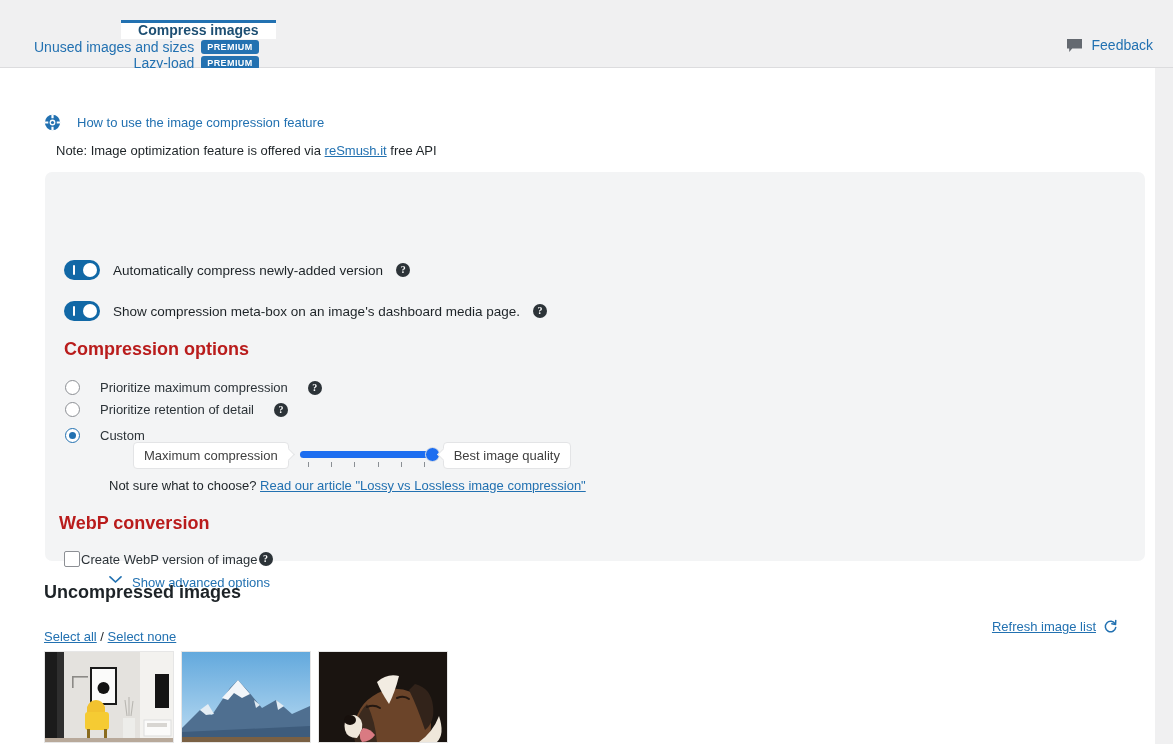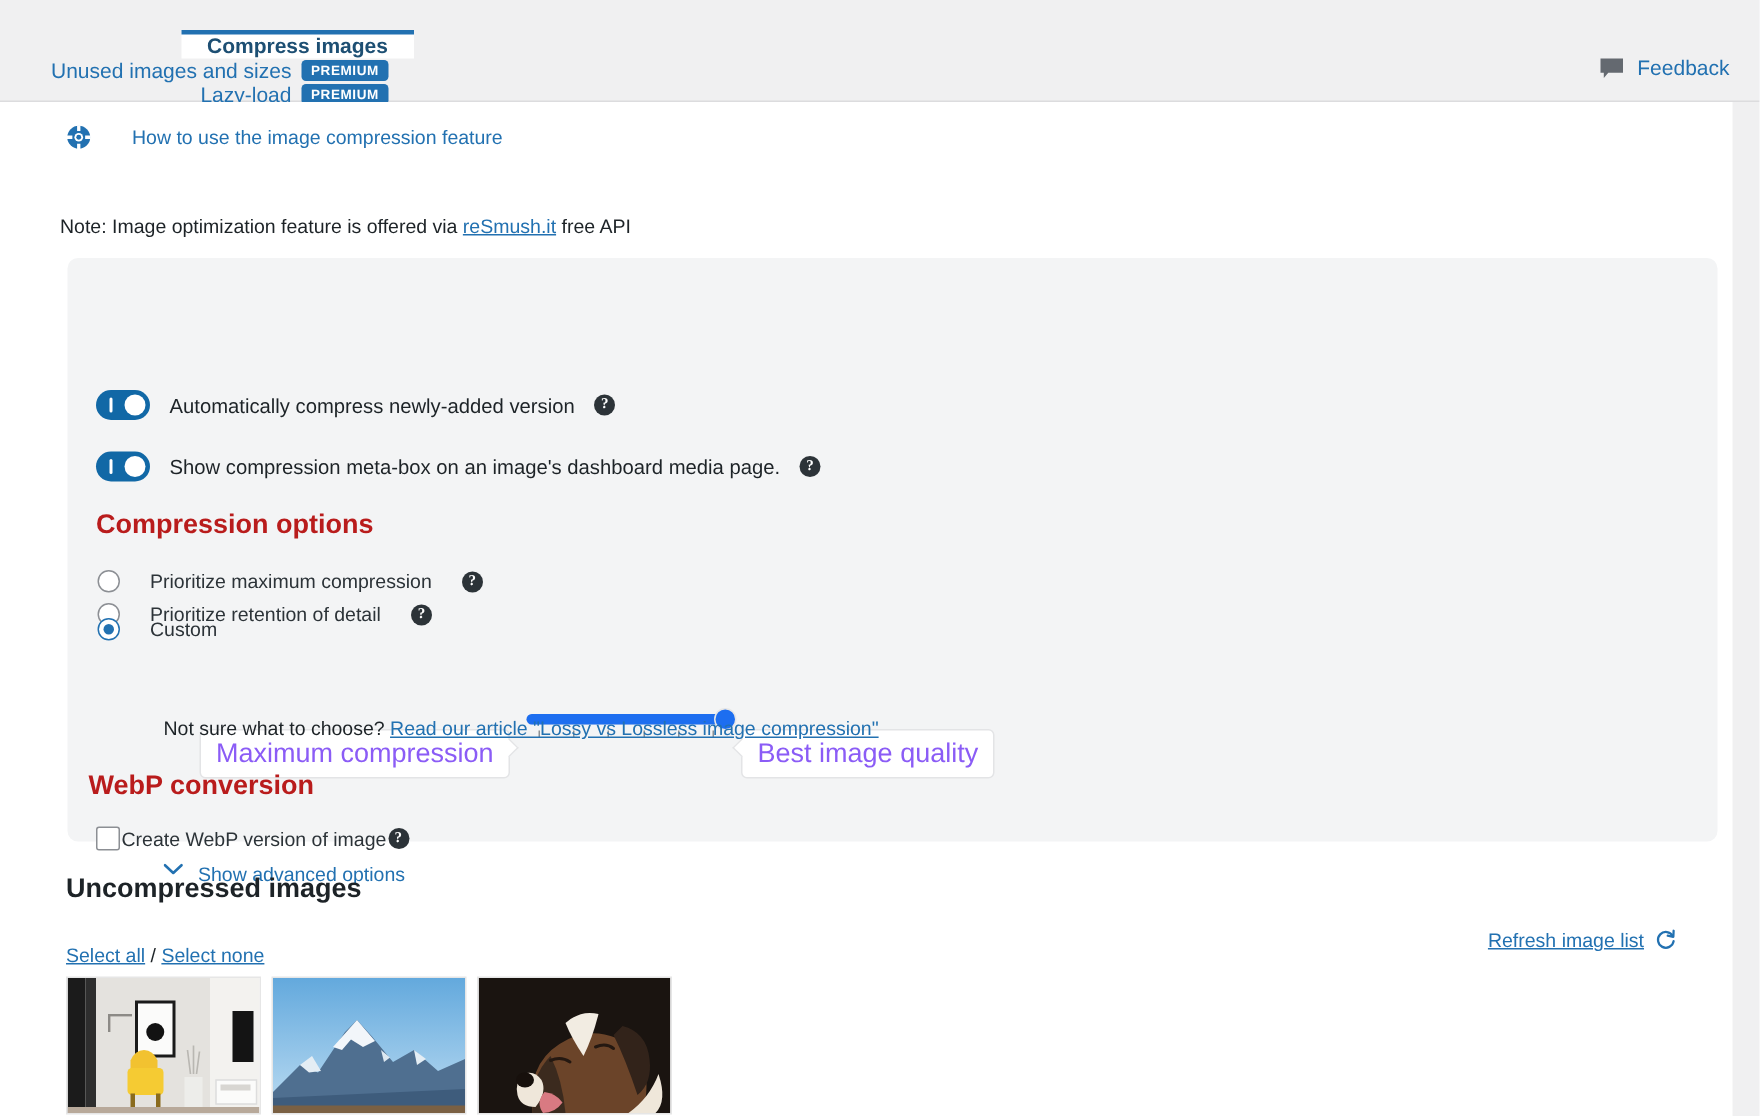--- a/index.html
+++ b/index.html
@@ -64,29 +64,29 @@
   }
   .fb-icon{ width:17px; height:15px; display:block; }
 
   
   #page{
     position:absolute; left:0; top:68px; width:1155px; height:676px;
     background:#ffffff;
   }
 
   #howto{
-    position:absolute; left:44px; top:15px;
-    display:flex; align-items:center; gap:27px;
+    position:absolute; left:44px; top:46px;
+    display:flex; align-items:center; gap:16px;
     color:#2271b1; font-size:13px; cursor:pointer;
   }
   #howto .label{ text-decoration:none; }
   .lifebuoy{ width:17px; height:17px; display:block; }
 
   #note{
-    position:absolute; left:40px; top:75px;
+    position:absolute; left:56px; top:75px;
     font-size:13px; color:#1d2327;
   }
   a.link{ color:#2271b1; text-decoration:underline; cursor:pointer; }
 
   
   #panel{
     position:absolute; left:45px; top:104px;
     width:1100px; height:389px;
     background:#f3f4f5;
     border-radius:7px;
@@ -134,22 +134,22 @@
   }
   .radio-label{ font-size:13px; color:#2c3338; }
 
   
   #slider-row{
     position:absolute; left:88px; top:270px;
     display:flex; align-items:center;
   }
   .sl-box{
     background:#ffffff; border:1px solid #e3e4e6; border-radius:4px;
-    font-size:18px; color:#8b5cf6;
-    padding:5px 10px; position:relative; white-space:nowrap;margin-top:44px;
+    font-size:13px; color:#404040;
+    padding:5px 10px; position:relative; white-space:nowrap;
   }
   .sl-box.left::after{
     content:""; position:absolute; right:-5px; top:7px;
     width:8px; height:8px; background:#fff;
     border-top:1px solid #e3e4e6; border-right:1px solid #e3e4e6;
     transform:rotate(45deg);
   }
   .sl-box.right::before{
     content:""; position:absolute; left:-5px; top:7px;
     width:8px; height:8px; background:#fff;
@@ -288,21 +288,21 @@
       <span class="radio-label">Prioritize maximum compression</span>
       <span class="qmark">?</span>
     </div>
 
     <div class="radio-row" style="left:20px; top:230px;">
       <span class="radio"></span>
       <span class="radio-label">Prioritize retention of detail</span>
       <span class="qmark">?</span>
     </div>
 
-    <div class="radio-row" style="left:20px; top:240px;">
+    <div class="radio-row" style="left:20px; top:256px;">
       <span class="radio on"></span>
       <span class="radio-label">Custom</span>
     </div>
 
     <div id="slider-row">
       <div class="sl-box left">Maximum compression</div>
 
       <div id="slider">
         <div class="track"></div>
         <div class="fill" id="sl-fill" style="width: 132px;"></div>

